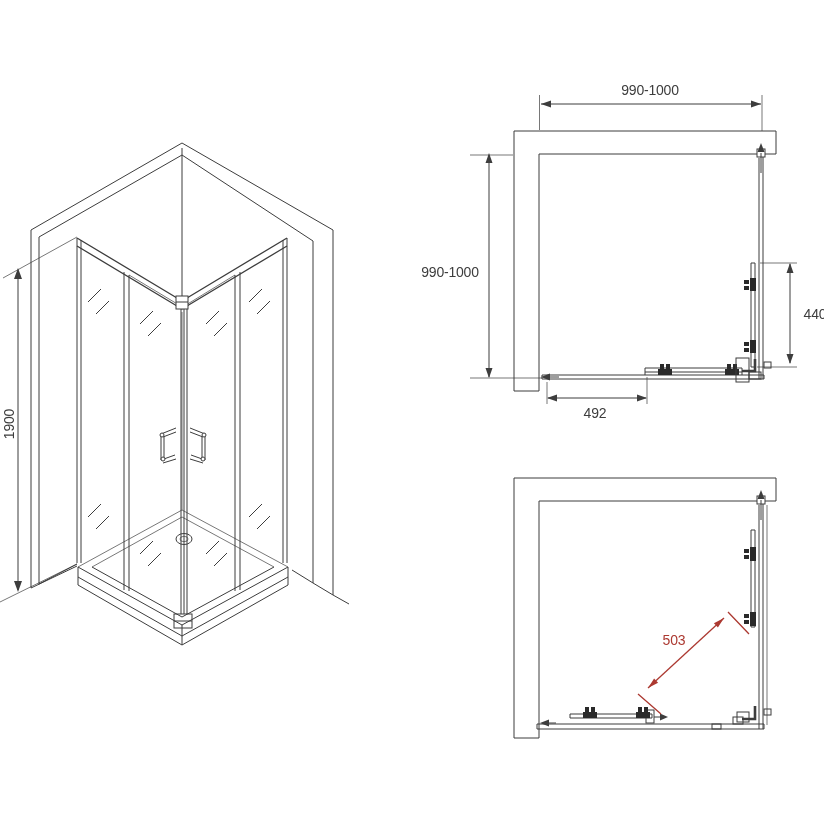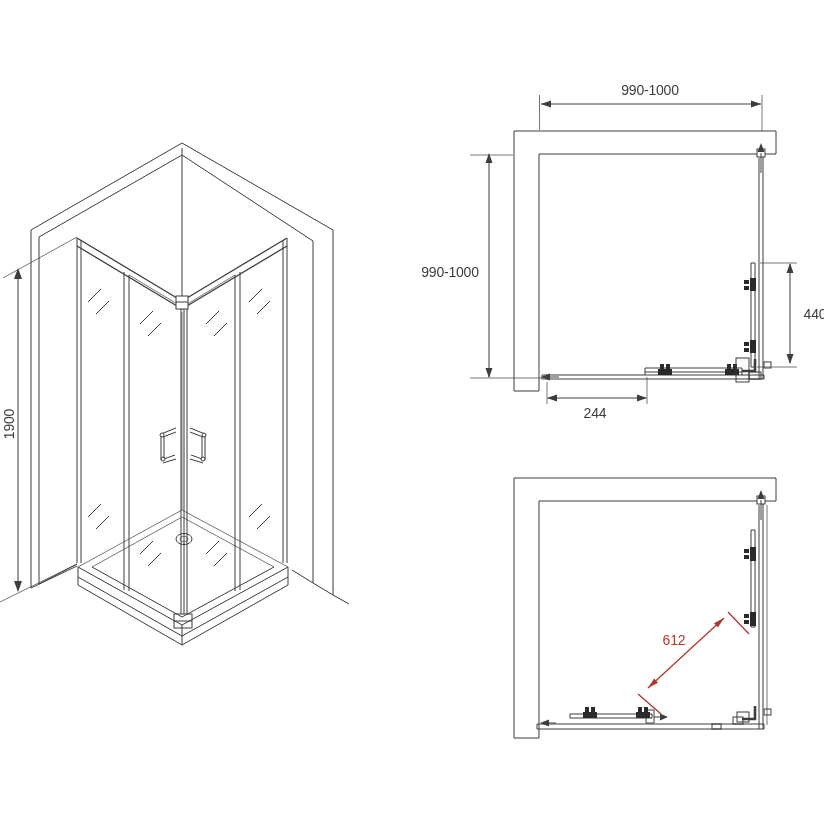--- a/index.html
+++ b/index.html
@@ -217,17 +217,17 @@
 </svg>
 
 <div class="dim-label rot" style="left:-21px;top:416px;width:60px;">1900</div>
 
 <div class="dim-label" style="left:590px;top:82px;width:120px;">990-1000</div>
 
 <div class="dim-label" style="left:390px;top:264px;width:120px;">990-1000</div>
 
 <div class="dim-label" style="left:785px;top:306px;width:60px;">440</div>
 
-<div class="dim-label" style="left:555px;top:405px;width:80px;">244</div>
-
-<div class="dim-label red" style="left:634px;top:632px;width:80px;">612</div>
+<div class="dim-label" style="left:555px;top:405px;width:80px;">492</div>
+
+<div class="dim-label red" style="left:634px;top:632px;width:80px;">503</div>
 
 </div>
 
 </body></html>

